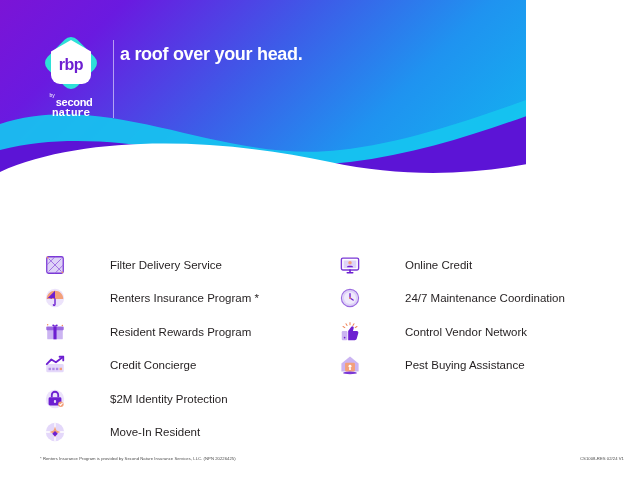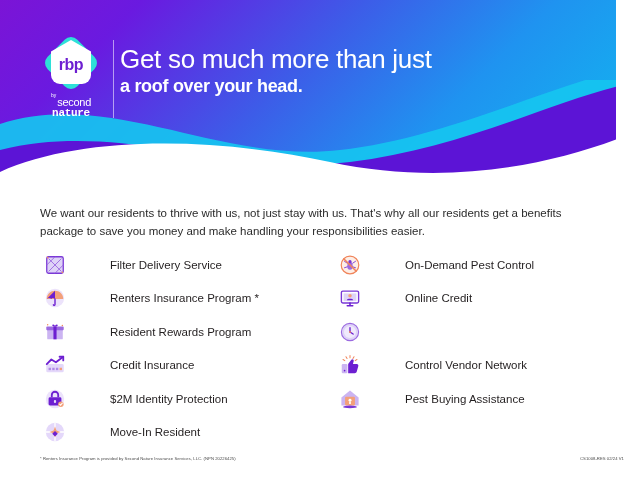--- a/index.html
+++ b/index.html
@@ -7,21 +7,21 @@
   body {
     font-family:"Liberation Sans", sans-serif;
     background:#ffffff;
     color:#231f20;
     overflow:hidden;
   }
   .page { position:relative; width:640px; height:480px; background:#fff; }
 
   
   .hero {
-    position:absolute; left:0; top:0; width:616px; height:180px;
+    position:absolute; left:0; top:0; width:526px; height:180px;
     overflow:hidden;
   }
   .hero-bg {
     position:absolute; inset:0;
     background:linear-gradient(135deg,#7b14d6 0%, #6a1ae0 18%, #3d5ce8 46%, #1f93f0 70%, #11b8ef 100%);
   }
   .hero-svg { position:absolute; left:0; bottom:0; width:640px; height:100px; display:block; }
 
   
   .logo-wrap {
@@ -41,21 +41,21 @@
     display:flex; align-items:center; justify-content:center;
   }
   .logo-text {
     font-size:16px; font-weight:bold; color:#6d1fd1;
     letter-spacing:-0.5px; line-height:1; position:relative; top:3px;
   }
   .logo-by {
     margin-top:1px; text-align:center; color:#fff; line-height:1;
   }
   .logo-by .by { font-size:5px; display:inline-block; vertical-align:top; margin-right:1px; }
-  .logo-by .sn1 { font-size:11px; font-weight:normal; letter-spacing:-0.3px; }
+  .logo-by .sn1 { font-size:11px; font-weight:bold; letter-spacing:-0.3px; }
   .logo-by .sn2 { font-size:11px; font-weight:bold; letter-spacing:-0.3px; display:block; margin-top:-1px;font-family:Liberation Mono, monospace; }
 
   .divider {
     position:absolute; left:113px; top:40px; width:1px; height:78px;
     background:rgba(255,255,255,0.55); z-index:5;
   }
 
   .headline {
     position:absolute; left:120px; top:44px; z-index:5; color:#ffffff;
   }
@@ -108,26 +108,24 @@
       </div>
       <div class="logo-by">
         <span class="by">by</span><span class="sn1">second</span>
         <span class="sn2">nature</span>
       </div>
     </div>
 
     <div class="divider"></div>
 
     <div class="headline">
-      <div class="l1">Get so much more than just</div>
       <div class="l2">a roof over your head.</div>
     </div>
   </div>
 
-  <p class="intro">We want our residents to thrive with us, not just stay with us. That's why all our residents get a benefits package to save you money and make handling your responsibilities easier.</p>
 
   <div class="benefits">
 
     <div class="col left">
 
       <div class="item">
         <span class="ico">
           <svg width="22" height="22" viewBox="0 0 24 24">
             <rect x="3" y="3" width="18" height="18" rx="2" fill="#ded3f7" stroke="#7a38d6" stroke-width="1.4"></rect>
             <path d="M5 5 L19 19 M19 5 L5 19 M12 3 L3 12 M21 12 L12 21" stroke="#9b6ae0" stroke-width="1" fill="none"></path>
@@ -169,21 +167,21 @@
           <svg width="22" height="22" viewBox="0 0 24 24">
             <rect x="2.5" y="11" width="19" height="9" rx="1.5" fill="#e4d8fa"></rect>
             <path d="M3 11 L8 6 L13 9 L21 3" stroke="#6d1fd1" stroke-width="2" fill="none" stroke-linecap="round" stroke-linejoin="round"></path>
             <path d="M17 3 L21 3 L21 7" stroke="#6d1fd1" stroke-width="2" fill="none" stroke-linecap="round" stroke-linejoin="round"></path>
             <rect x="5" y="15" width="2.6" height="2.6" fill="#b08ae8"></rect>
             <rect x="9" y="15" width="2.6" height="2.6" fill="#b08ae8"></rect>
             <rect x="13" y="15" width="2.6" height="2.6" fill="#b08ae8"></rect>
             <rect x="17" y="15" width="2.6" height="2.6" fill="#f3a07a"></rect>
           </svg>
         </span>
-        <span class="lbl">Credit Insurance</span>
+        <span class="lbl">Credit Concierge</span>
       </div>
 
       <div class="item">
         <span class="ico">
           <svg width="22" height="22" viewBox="0 0 24 24">
             <circle cx="12" cy="12" r="10" fill="#ece3fb"></circle>
             <rect x="5" y="10" width="14" height="9" rx="1.6" fill="#6d1fd1"></rect>
             <path d="M8.5 10 L8.5 7.6 A3.5 3.5 0 0 1 15.5 7.6 L15.5 10" stroke="#6d1fd1" stroke-width="2" fill="none"></path>
             <rect x="10.8" y="13" width="2.4" height="3.4" rx="1.1" fill="#e4d8fa"></rect>
             <circle cx="18.4" cy="17.6" r="3" fill="#f3a07a"></circle>
@@ -202,32 +200,20 @@
             <path d="M12 11 L15 14 L12 17 L9 14 Z" fill="#6d1fd1"></path>
           </svg>
         </span>
         <span class="lbl">Move-In Resident</span>
       </div>
 
     </div>
 
     <div class="col right">
 
-      <div class="item">
-        <span class="ico">
-          <svg width="22" height="22" viewBox="0 0 24 24">
-            <circle cx="12" cy="12" r="9.6" fill="#fdeee6" stroke="#f0845a" stroke-width="1.3"></circle>
-            <ellipse cx="12" cy="13" rx="3" ry="4.2" fill="#9b6ae0"></ellipse>
-            <circle cx="12" cy="8.4" r="1.8" fill="#7a38d6"></circle>
-            <path d="M9 10 L6 8 M15 10 L18 8 M9 14 L6 15 M15 14 L18 15" stroke="#7a38d6" stroke-width="1" stroke-linecap="round"></path>
-            <line x1="5.4" y1="5.4" x2="18.6" y2="18.6" stroke="#f0845a" stroke-width="1.7" stroke-linecap="round"></line>
-          </svg>
-        </span>
-        <span class="lbl">On-Demand Pest Control</span>
-      </div>
 
       <div class="item">
         <span class="ico">
           <svg width="22" height="22" viewBox="0 0 24 24">
             <rect x="2.6" y="4.5" width="18.8" height="13" rx="1.6" fill="#fff" stroke="#7a38d6" stroke-width="1.5"></rect>
             <rect x="5" y="7" width="14" height="8.4" fill="#ded3f7"></rect>
             <circle cx="12" cy="9.6" r="1.9" fill="#f3a07a"></circle>
             <path d="M8.6 14.4 C8.6 12.3 15.4 12.3 15.4 14.4 Z" fill="#6d1fd1"></path>
             <path d="M9 20.4 L15 20.4 M12 17.5 L12 20.4" stroke="#6d1fd1" stroke-width="1.7" stroke-linecap="round"></path>
           </svg>
@@ -237,20 +223,21 @@
 
       <div class="item">
         <span class="ico">
           <svg width="22" height="22" viewBox="0 0 24 24">
             <circle cx="12" cy="12" r="9.4" fill="#ded3f7" stroke="#9b6ae0" stroke-width="1.2"></circle>
             <circle cx="12" cy="12" r="6.6" fill="#f0eafc"></circle>
             <path d="M12 12 L12 7.4 M12 12 L15.4 14.2" stroke="#6d1fd1" stroke-width="1.5" stroke-linecap="round"></path>
             <circle cx="12" cy="12" r="1" fill="#f0845a"></circle>
           </svg>
         </span>
+        <span class="lbl">24/7 Maintenance Coordination</span>
       </div>
 
       <div class="item">
         <span class="ico">
           <svg width="22" height="22" viewBox="0 0 24 24">
             <path d="M12 1.6 L12 4 M7.6 3 L8.8 5 M16.4 3 L15.2 5 M4.4 6 L6.4 7.2 M19.6 6 L17.6 7.2" stroke="#f0845a" stroke-width="1.1" stroke-linecap="round"></path>
             <path d="M10 21 L10 11 L13.4 6.4 C14.6 5 16.4 6 16 7.8 L15.2 11 L19.4 11 C20.7 11 21.4 12.1 21 13.3 L19.4 19.2 C19.1 20.3 18.2 21 17.1 21 Z" fill="#6d1fd1"></path>
             <rect x="3" y="11" width="6.2" height="10" rx="1.2" fill="#cbb4f2"></rect>
             <circle cx="6.1" cy="18.2" r="0.9" fill="#6d1fd1"></circle>
           </svg>

